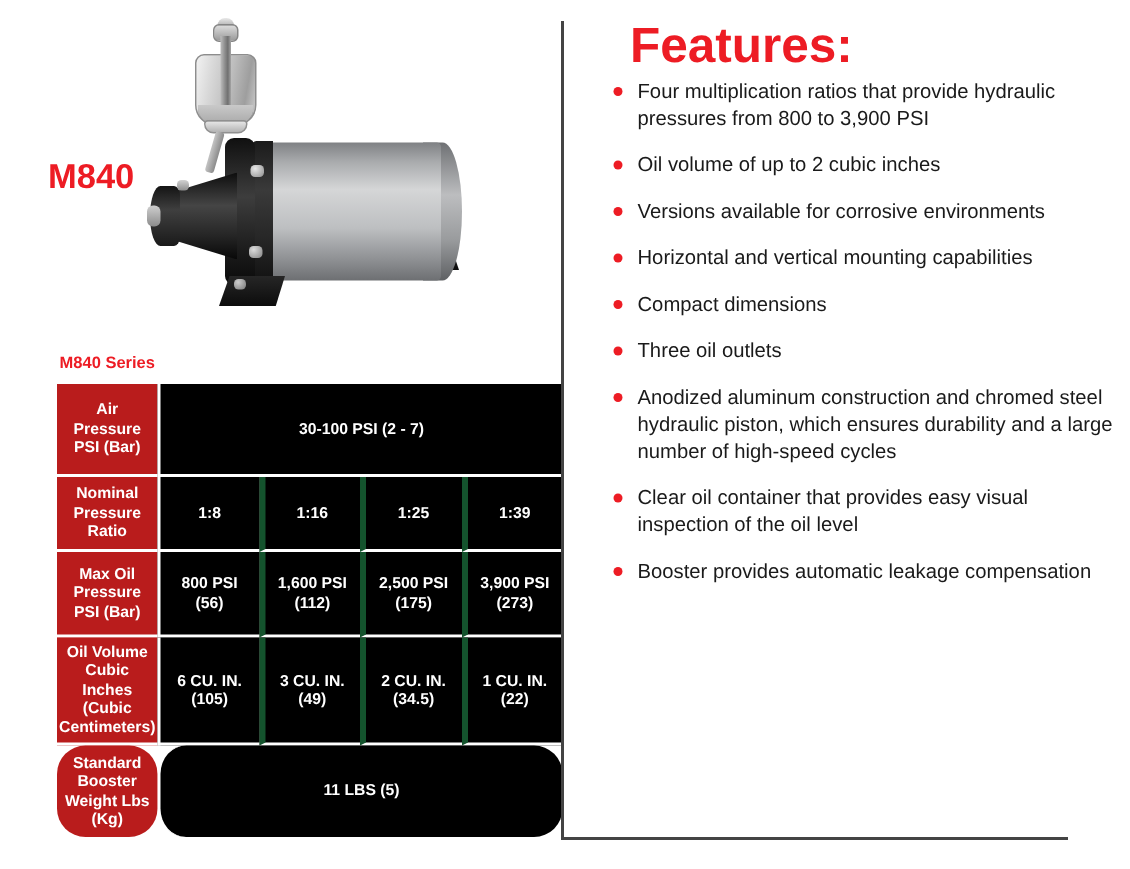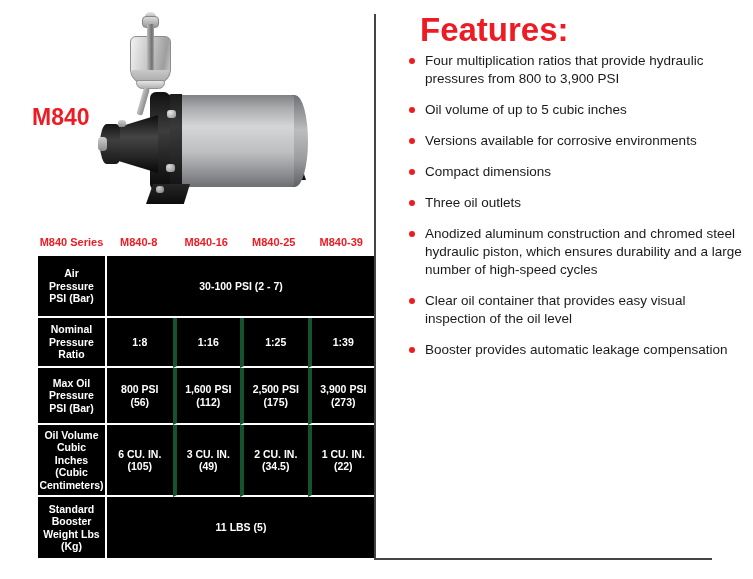--- a/index.html
+++ b/index.html
@@ -178,35 +178,36 @@
   
   #spec-table {
     position: absolute;
     left: 38px; top: 228px;
     width: 337px;
   }
   #table-head {
     display: flex;
     height: 28px;
     align-items: flex-start;
+    flex-direction: column;
   }
   #table-head .th {
     color: #ED1C24;
     font-size: 11px;
     font-weight: bold;
     text-align: center;
     line-height: 28px;
   }
   .col-label { width: 67px; }
   .col-data  { width: 67.5px; }
 
   .trow { display: flex; }
   .rowlabel {
     width: 67px;
-    background: #000000;
+    background: #b91c1c;
     color: #ffffff;
     font-size: 10.5px;
     font-weight: bold;
     line-height: 12.5px;
     display: flex;
     align-items: center;
     justify-content: center;
     text-align: center;
     box-sizing: border-box;
     border-bottom: 2px solid #ffffff;
@@ -223,21 +224,21 @@
     align-items: center;
     justify-content: center;
     text-align: center;
     box-sizing: border-box;
     border-bottom: 2px solid #ffffff;
     border-left: 4px solid #14532d;
   }
   .cell:first-child { border-left: 2px solid #ffffff; }
   .cell.span-all { flex: 1; text-align: center; }
   .cell.quarter { width: 67.5px; }
-  .trow.last .rowlabel, .trow.last .cell { border-bottom: none; }
+  .trow.last .rowlabel, .trow.last .cell { border-bottom: none; border-radius: 19px; }
 
   .h-row1 { height: 62px; }
   .h-row2 { height: 50px; }
   .h-row3 { height: 57px; }
   .h-row4 { height: 72px; }
   .h-row5 { height: 61px; }
 
   
   #right-panel {
     position: absolute;
@@ -434,22 +435,23 @@
   </div>
 </div>
 
 <div id="panel-divider"></div>
 
 <div id="right-panel">
   <div id="features-title">Features:</div>
 
   <ul id="features-list">
     <li><span class="bullet"></span><span>Four multiplication ratios that provide hydraulic pressures from 800 to 3,900 PSI</span></li>
-    <li><span class="bullet"></span><span>Oil volume of up to 5 cubic inches</span></li>
+    <li><span class="bullet"></span><span>Oil volume of up to 2 cubic inches</span></li>
     <li><span class="bullet"></span><span>Versions available for corrosive environments</span></li>
+    <li><span class="bullet"></span><span>Horizontal and vertical mounting capabilities</span></li>
     <li><span class="bullet"></span><span>Compact dimensions</span></li>
     <li><span class="bullet"></span><span>Three oil outlets</span></li>
     <li><span class="bullet"></span><span>Anodized aluminum construction and chromed steel hydraulic piston, which ensures durability and a large number of high-speed cycles</span></li>
     <li><span class="bullet"></span><span>Clear oil container that provides easy visual inspection of the oil level</span></li>
     <li><span class="bullet"></span><span>Booster provides automatic leakage compensation</span></li>
   </ul>
 
   <div id="bottom-rule"></div>
 </div>
 

